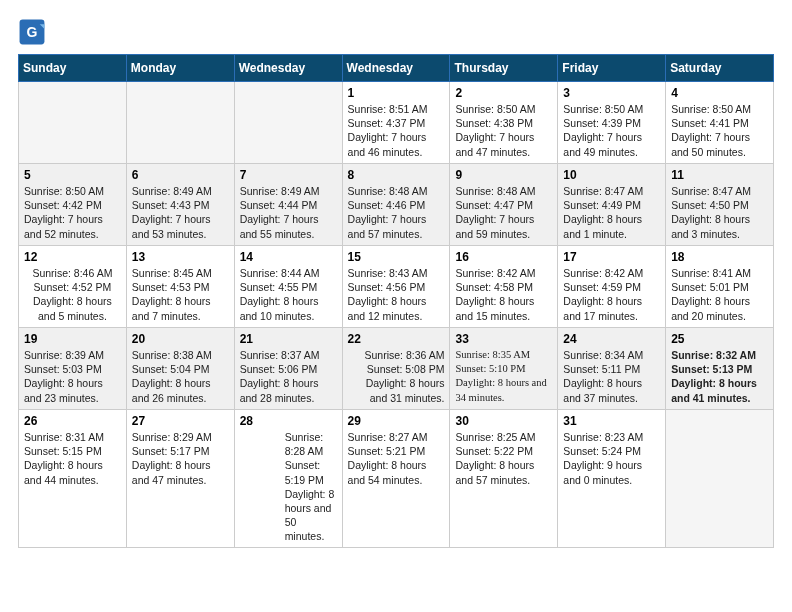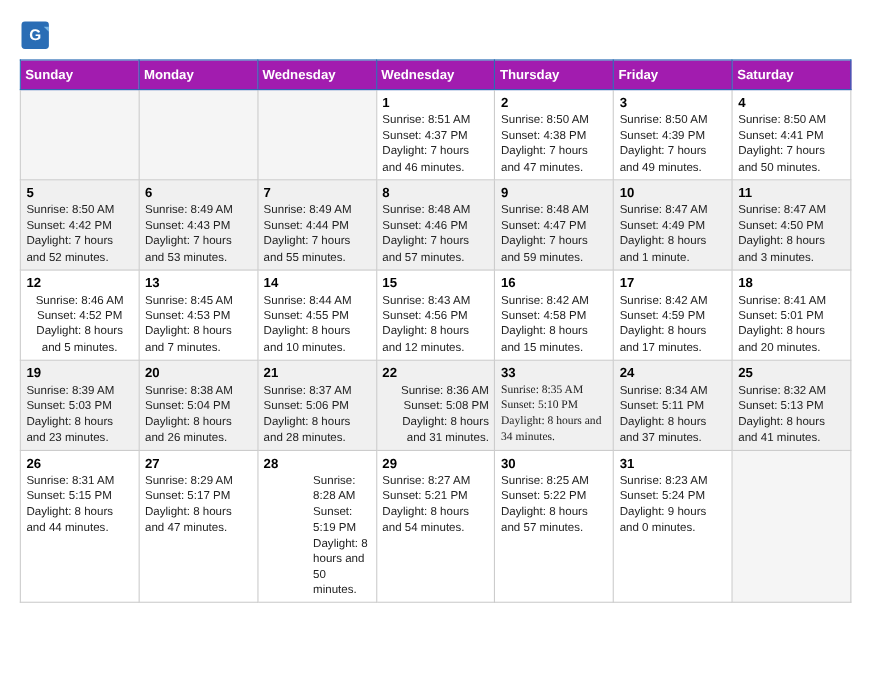--- a/index.html
+++ b/index.html
@@ -46,21 +46,21 @@
       color: #444;
       margin-top: 2px;
     }
     .calendar {
       width: 100%;
       border-collapse: collapse;
       border: 1px solid #bbb;
       font-size: 11px;
     }
     .calendar th {
-      background: #a21caf;
+      background: #0c4a6e;
       color: #fff;
       font-weight: bold;
       font-size: 12px;
       padding: 6px 4px;
       text-align: left;
       border: 1px solid #2a6db5;
     }
     .calendar td {
       border: 1px solid #ccc;
       vertical-align: top;
@@ -272,21 +272,21 @@
 Daylight: 8 hours and 34 minutes.</div>
           </td>
           <td>
             <span class="day-num">24</span>
             <div class="day-info" style="white-space: pre-line;">Sunrise: 8:34 AM
 Sunset: 5:11 PM
 Daylight: 8 hours and 37 minutes.</div>
           </td>
           <td>
             <span class="day-num">25</span>
-            <div class="day-info" style="white-space: pre-line;">Sunrise: 8:32 AM
+            <div class="day-info" style="white-space: pre-line; font-weight: bold;">Sunrise: 8:32 AM
 Sunset: 5:13 PM
 Daylight: 8 hours and 41 minutes.</div>
           </td>
         </tr>
         <tr>
           <td>
             <span class="day-num">26</span>
             <div class="day-info" style="white-space: pre-line;">Sunrise: 8:31 AM
 Sunset: 5:15 PM
 Daylight: 8 hours and 44 minutes.</div>

